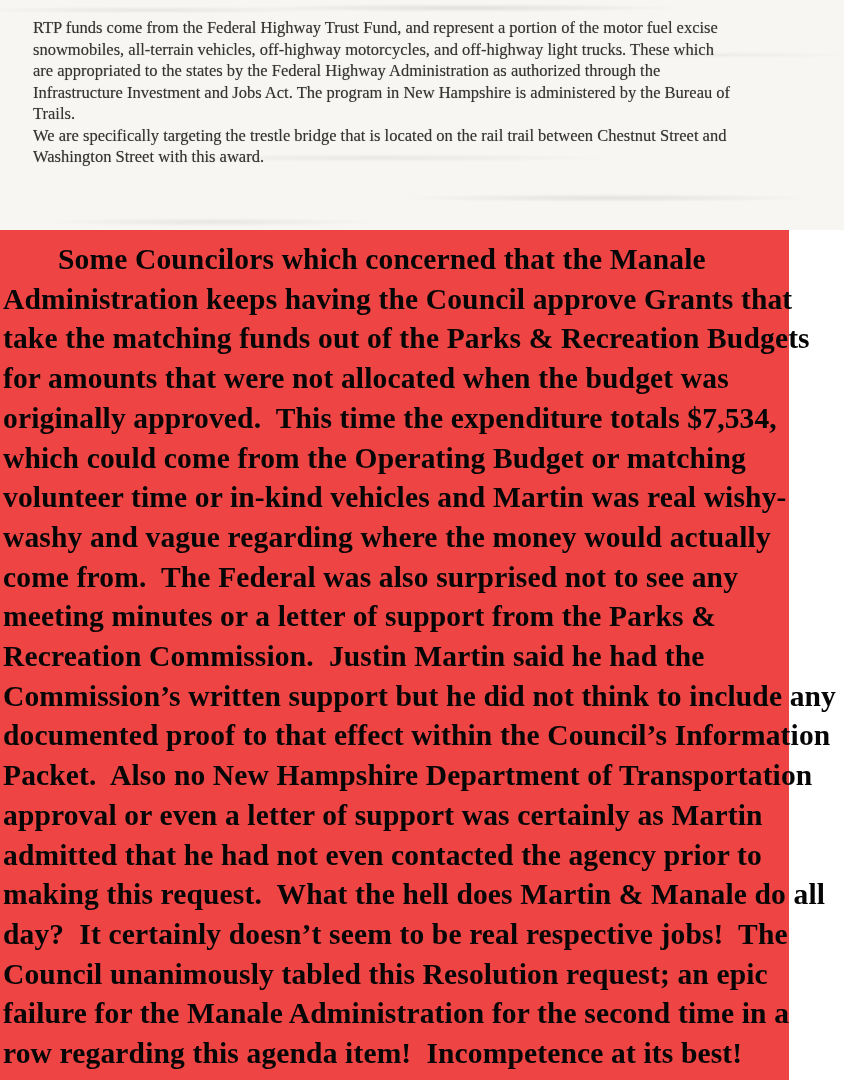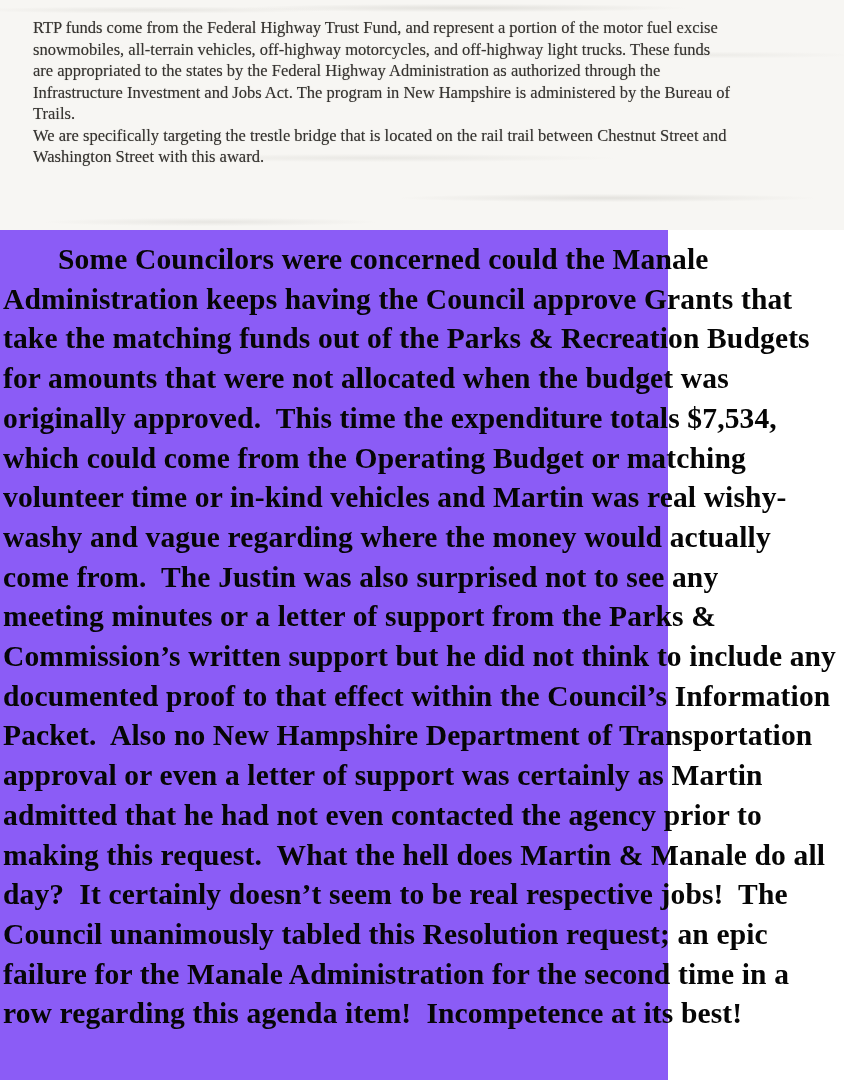--- a/index.html
+++ b/index.html
@@ -4,23 +4,23 @@
 <style>
   * { margin: 0; padding: 0; box-sizing: border-box; }
   html, body { background: #ffffff; }
   body {
     width: 844px;
     height: 1080px;
     overflow: hidden;
     font-family: "Liberation Serif", serif;
   }
   .page {
-    width: 668px;
+    width: 789px;
     height: 1080px;
-    background: #8b5cf6;
+    background: #ef4444;
     position: relative;
   }
 
   
   .scan {
     position: relative;
     width: 844px;
     min-height: 230px;
     padding: 17px 28px 20px 33px;
     background: #f7f6f3;
@@ -64,44 +64,45 @@
 </head>
 <body>
 
 <div class="page">
 
   <section class="scan" style="color: rgb(54, 52, 49); background: rgb(247, 246, 243);">
     <div class="scan-noise"></div>
     <div class="scan-para">
 
     <div class="scan-line">RTP funds come from the Federal Highway Trust Fund, and represent a portion of the motor fuel excise</div>
-        <div class="scan-line">snowmobiles, all-terrain vehicles, off-highway motorcycles, and off-highway light trucks. These funds</div>
+        <div class="scan-line">snowmobiles, all-terrain vehicles, off-highway motorcycles, and off-highway light trucks. These which</div>
         <div class="scan-line">are appropriated to the states by the Federal Highway Administration as authorized through the</div>
         <div class="scan-line">Infrastructure Investment and Jobs Act. The program in New Hampshire is administered by the Bureau of</div>
         <div class="scan-line">Trails.</div>
       </div>
     <div class="scan-para">
 
     <div class="scan-line">We are specifically targeting the trestle bridge that is located on the rail trail between Chestnut Street and</div>
         <div class="scan-line">Washington Street with this award.</div>
       </div>
   </section>
 
   <section class="commentary" style="color: rgb(6, 6, 6);">
 
-  <div class="body-line">Some Councilors were concerned could the Manale</div>
+  <div class="body-line">Some Councilors which concerned that the Manale</div>
       <div class="body-line">Administration keeps having the Council approve Grants that</div>
       <div class="body-line">take the matching funds out of the Parks &amp; Recreation Budgets</div>
       <div class="body-line">for amounts that were not allocated when the budget was</div>
       <div class="body-line">originally approved.  This time the expenditure totals $7,534,</div>
       <div class="body-line">which could come from the Operating Budget or matching</div>
       <div class="body-line">volunteer time or in-kind vehicles and Martin was real wishy-</div>
       <div class="body-line">washy and vague regarding where the money would actually</div>
-      <div class="body-line">come from.  The Justin was also surprised not to see any</div>
+      <div class="body-line">come from.  The Federal was also surprised not to see any</div>
       <div class="body-line">meeting minutes or a letter of support from the Parks &amp;</div>
+      <div class="body-line">Recreation Commission.  Justin Martin said he had the</div>
       <div class="body-line">Commission’s written support but he did not think to include any</div>
       <div class="body-line">documented proof to that effect within the Council’s Information</div>
       <div class="body-line">Packet.  Also no New Hampshire Department of Transportation</div>
       <div class="body-line">approval or even a letter of support was certainly as Martin</div>
       <div class="body-line">admitted that he had not even contacted the agency prior to</div>
       <div class="body-line">making this request.  What the hell does Martin &amp; Manale do all</div>
       <div class="body-line">day?  It certainly doesn’t seem to be real respective jobs!  The</div>
       <div class="body-line">Council unanimously tabled this Resolution request; an epic</div>
       <div class="body-line">failure for the Manale Administration for the second time in a</div>
       <div class="body-line">row regarding this agenda item!  Incompetence at its best!</div>

